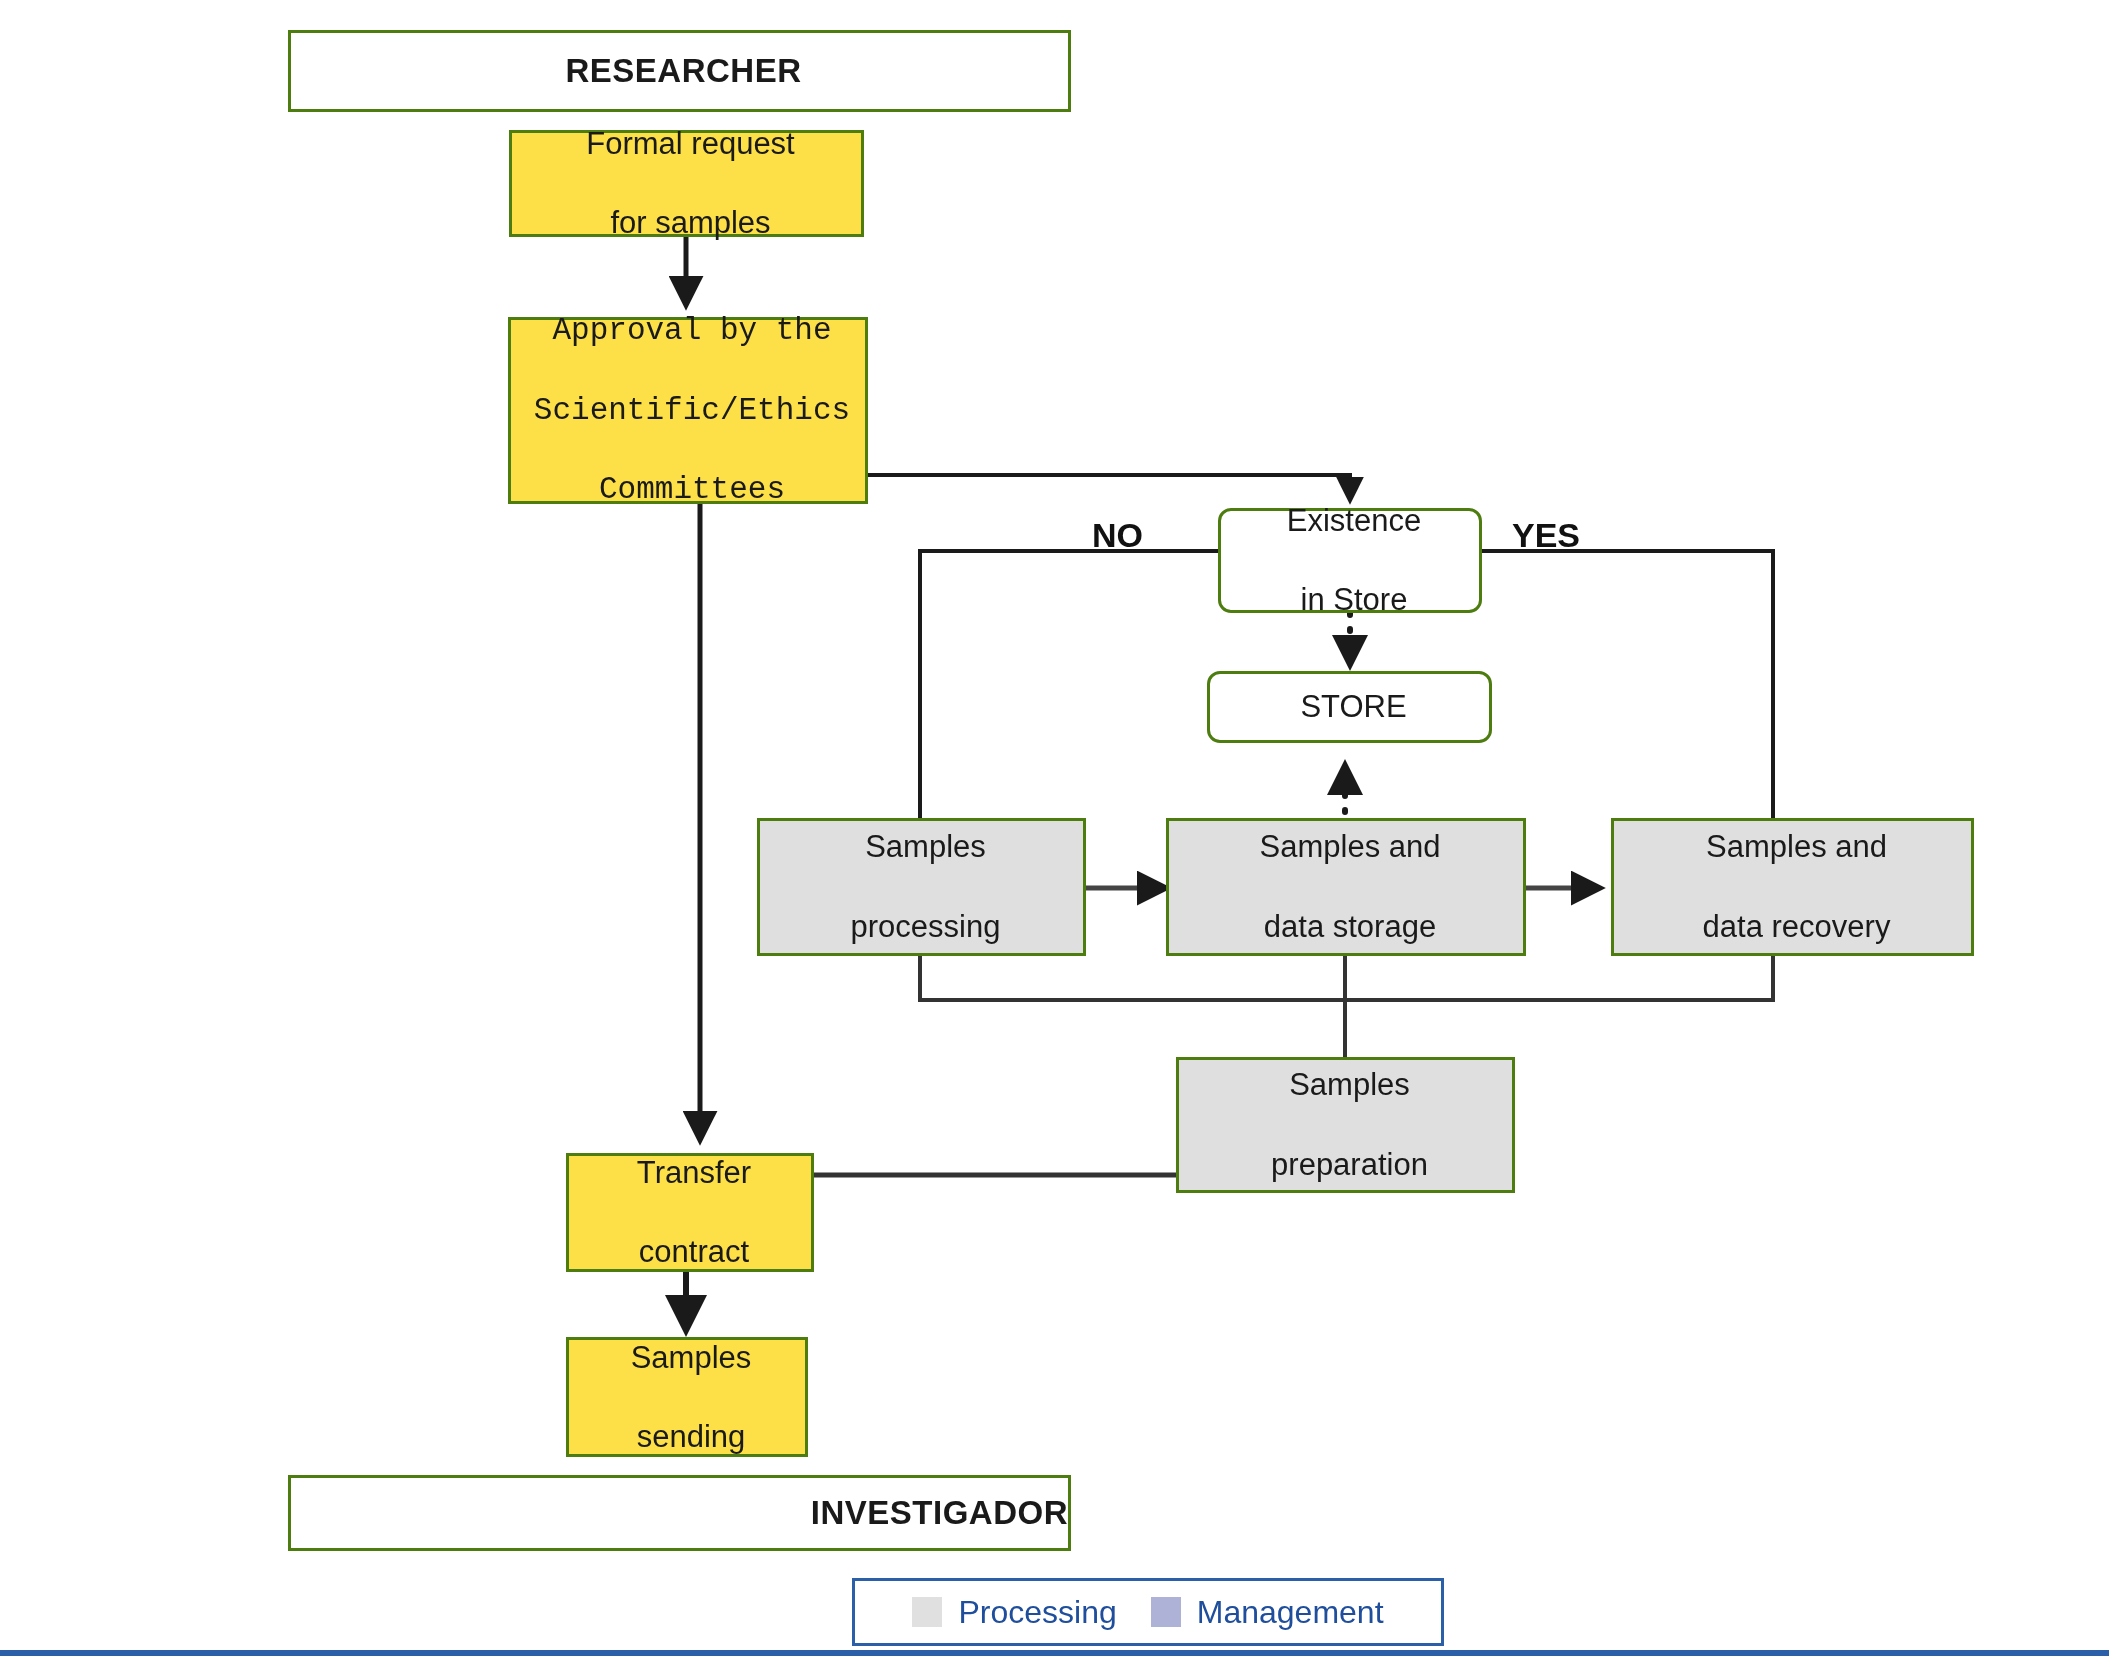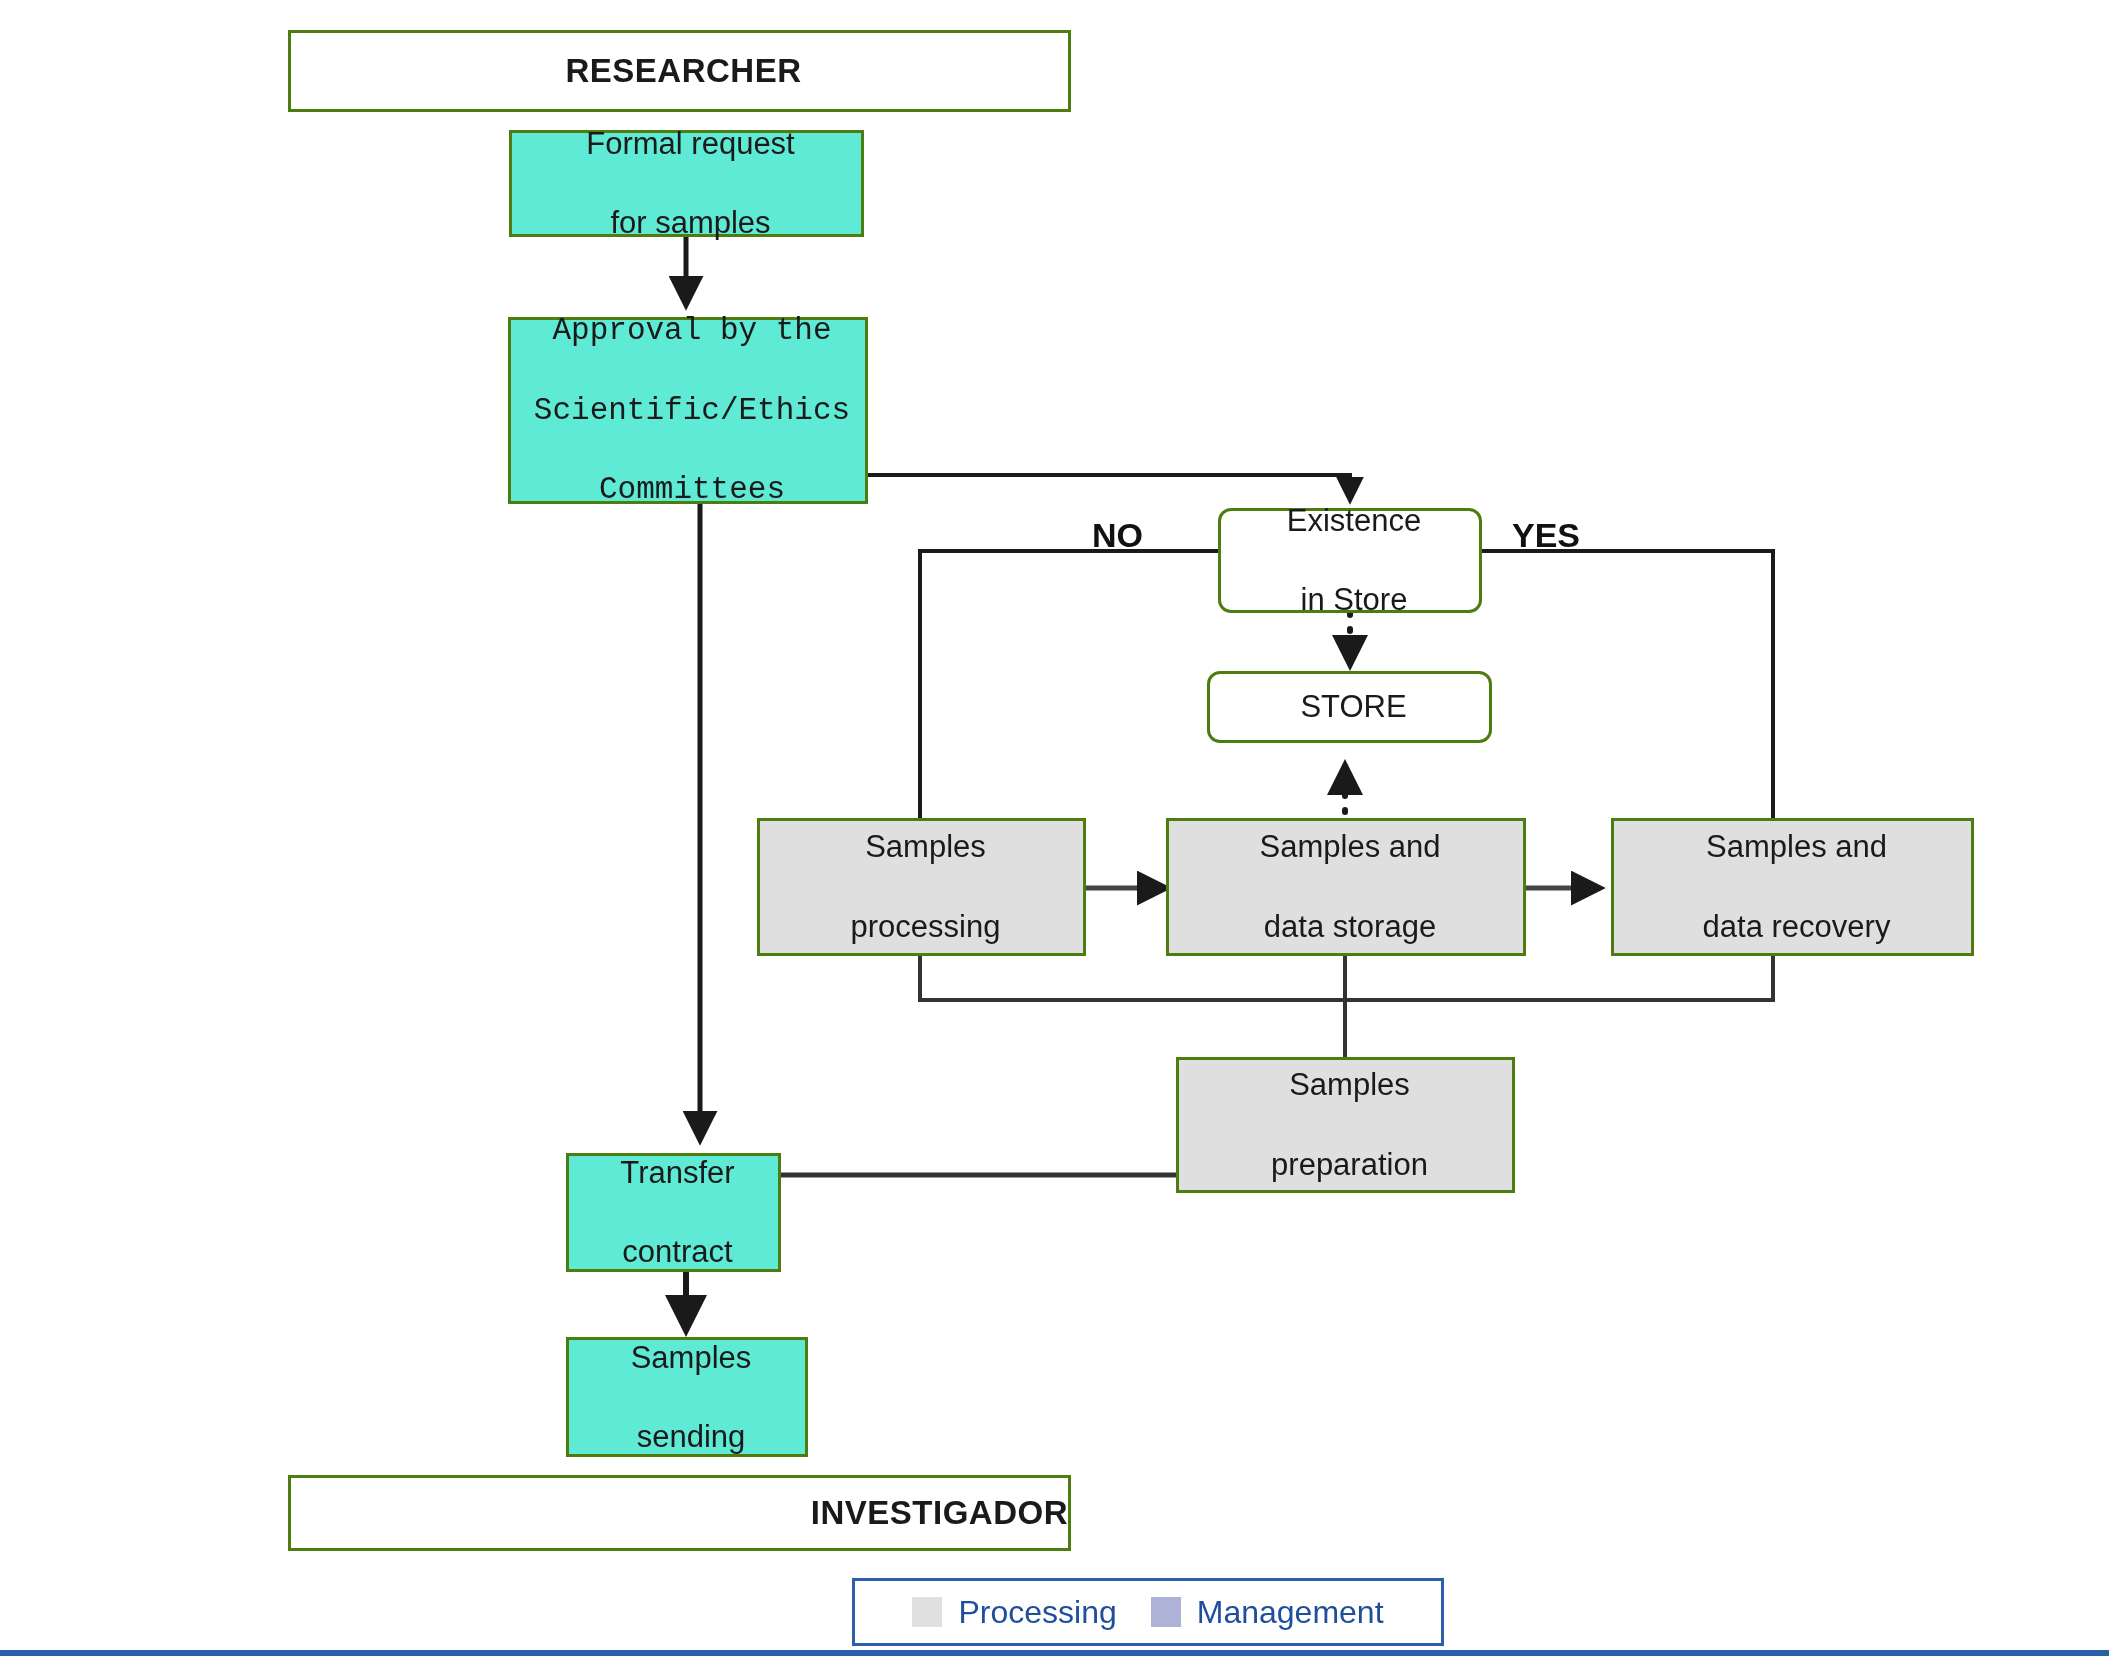--- a/index.html
+++ b/index.html
@@ -31,21 +31,21 @@
     display: flex;
     align-items: center;
     justify-content: center;
     text-align: center;
     line-height: 1.28;
     color: #1a1a1a;
     border: 3px solid #4d7c0f;
     padding-left: 8px;
   }
   .node span { display: block; width: 100%; }
-  .node.mgmt   { background: #5eead4; }
+  .node.mgmt   { background: #fde047; }
   .node.proc   { background: #DFDFDF; }
   .node.plain  { background: #ffffff; border-radius: 13px; }
   .node.actor {
     background: #ffffff;
     font-weight: bold;
     letter-spacing: 0.5px;
   }
   .edge-label {
     position: absolute;
     font-weight: bold;
@@ -176,21 +176,21 @@
     </span>
   </div>
 
   <div class="node proc" style="left:1176px; top:1057px; width:339px; height:136px; font-size:31px;">
     <span>
       <span>Samples</span><br>
       <span>preparation</span>
     </span>
   </div>
 
-  <div class="node mgmt" style="left:566px; top:1153px; width:215px; height:119px; font-size:31px;">
+  <div class="node mgmt" style="left:566px; top:1153px; width:248px; height:119px; font-size:31px;">
     <span>
       <span>Transfer</span><br>
       <span>contract</span>
     </span>
   </div>
 
   <div class="node mgmt" style="left:566px; top:1337px; width:242px; height:120px; font-size:31px;">
     <span>
       <span>Samples</span><br>
       <span>sending</span>

